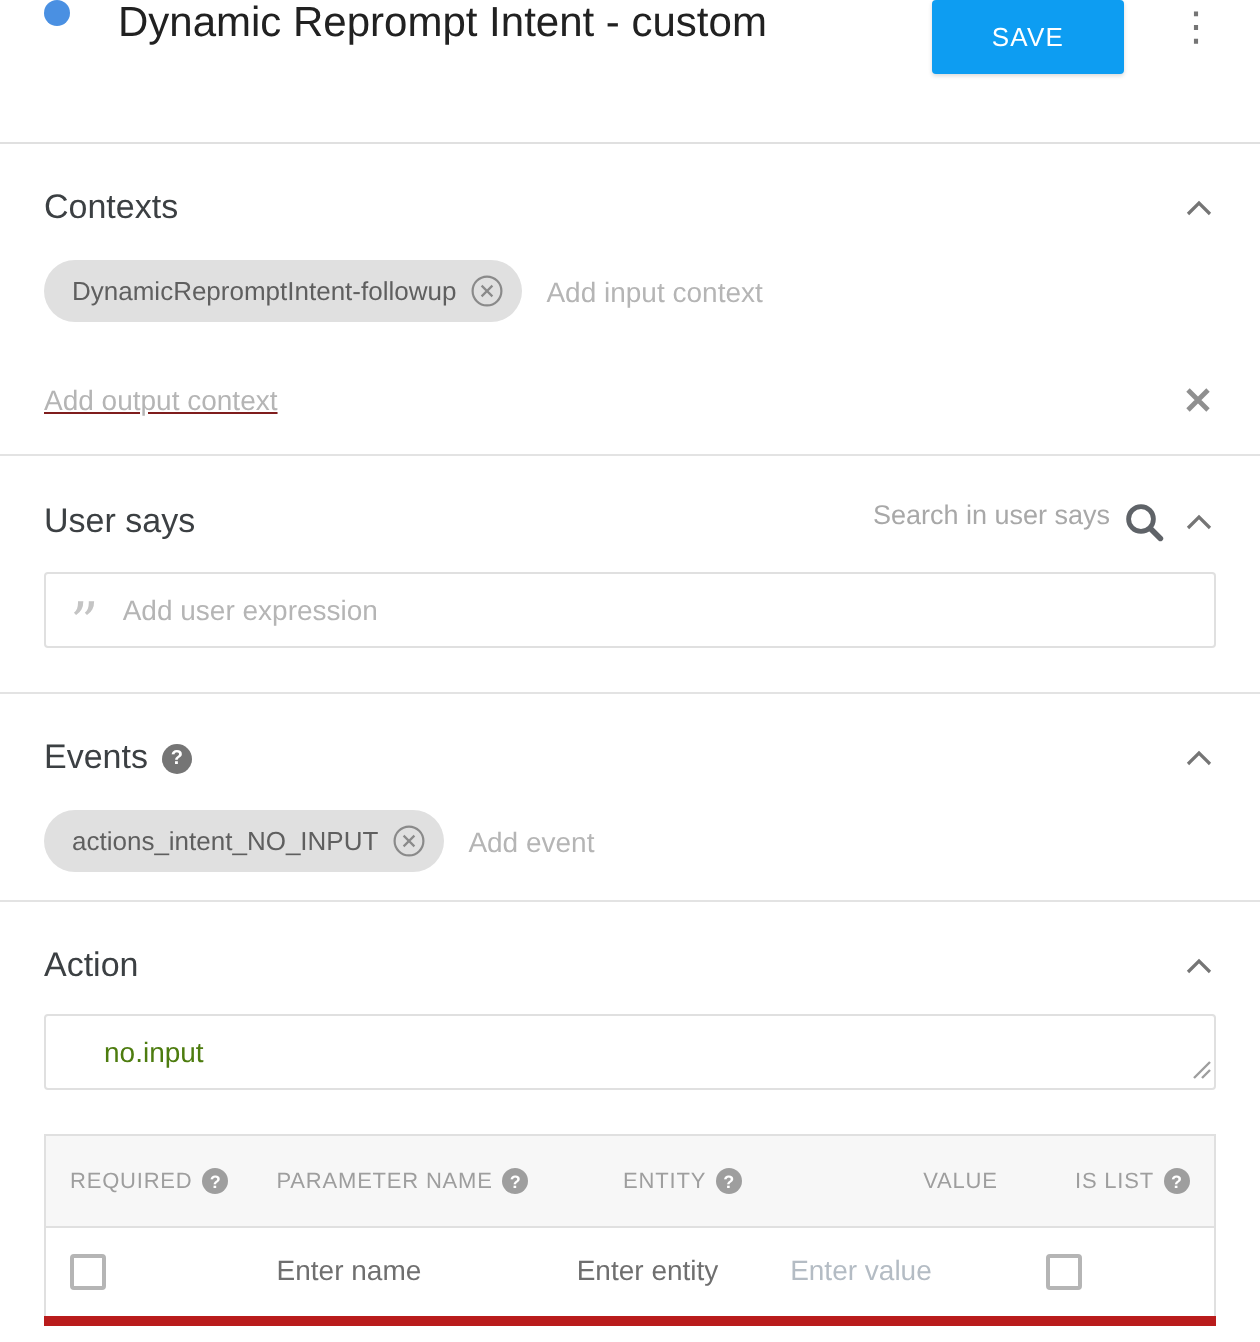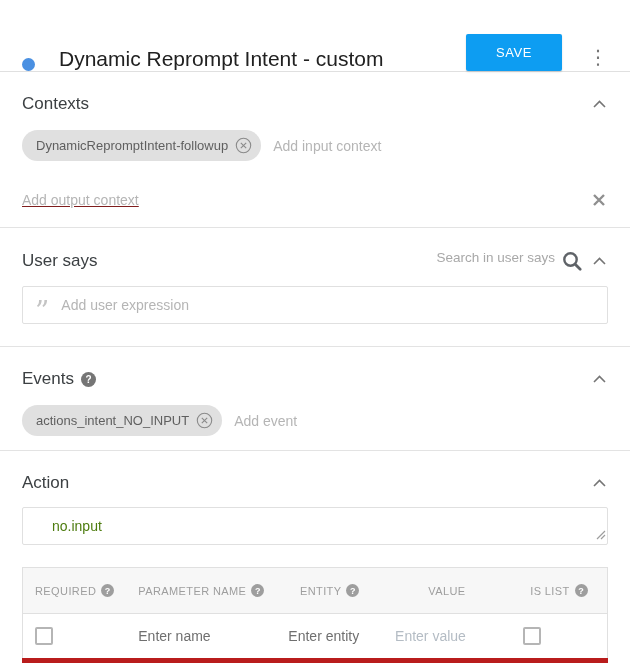--- a/index.html
+++ b/index.html
@@ -5,21 +5,21 @@
   * { box-sizing: border-box; margin: 0; padding: 0; }
   html, body { width: 630px; height: 671px; }
   body {
     font-family: "Liberation Sans", sans-serif;
     background: #ffffff;
     color: #212121;
     overflow: hidden;
   }
   .topbar {
     display: flex;
-    align-items: flex-end;
+    align-items: flex-start;
     height: 72px;
     padding: 0 16px 0 22px;
     border-bottom: 1px solid #e0e0e0;
   }
   .status-dot {
     width: 13px; height: 13px;
     border-radius: 50%;
     background: #4a90e2;
     margin-right: 24px;
     flex: none;
@@ -182,21 +182,21 @@
     width: 100%;
     border-collapse: collapse;
     border: 1px solid #e0e0e0;
   }
   .params-table th {
     background: #f7f7f7;
     font-size: 11px;
     font-weight: 400;
     color: #9e9e9e;
     letter-spacing: 0.4px;
-    text-align: center;
+    text-align: right;
     padding: 16px 12px;
     border-bottom: 1px solid #e0e0e0;
     white-space: nowrap;
   }
   .th-inner { display: inline-flex; align-items: center; }
   .help-icon.small {
     width: 13px; height: 13px;
     font-size: 9px;
     background: #9e9e9e;
     margin-left: 5px;

